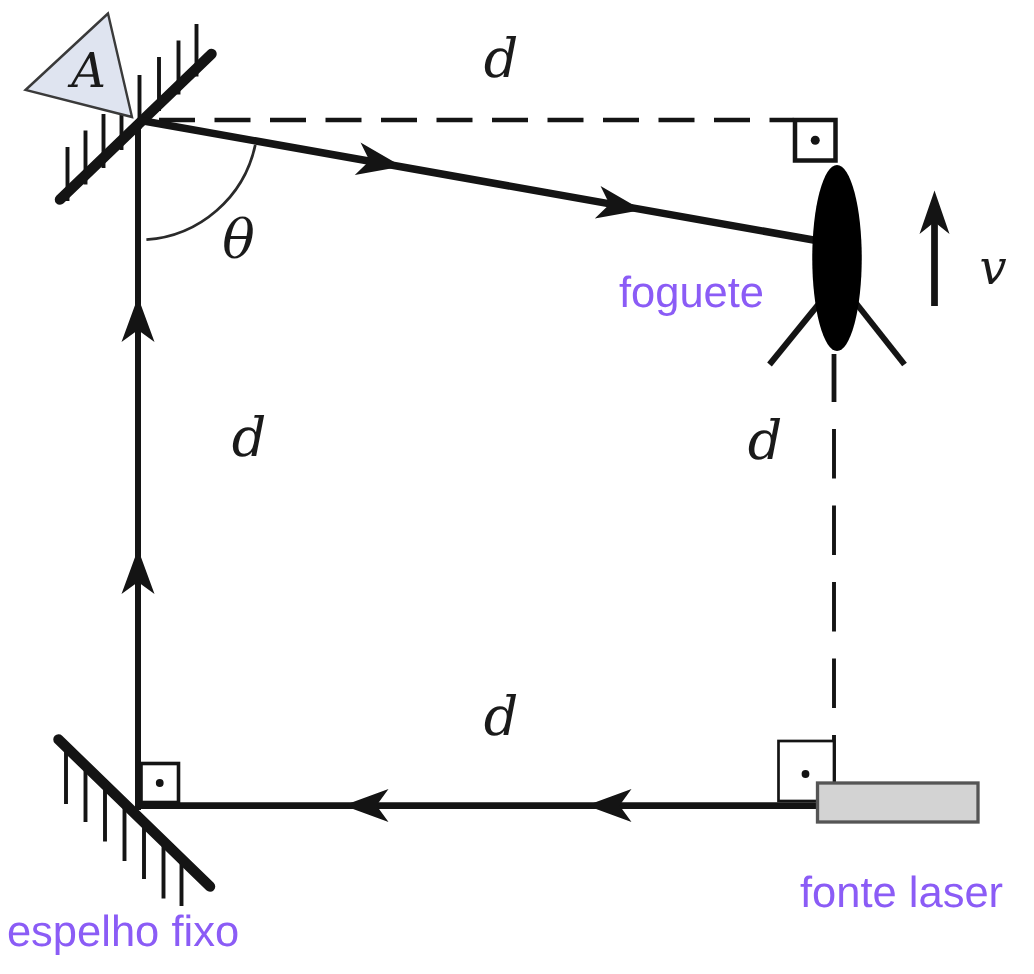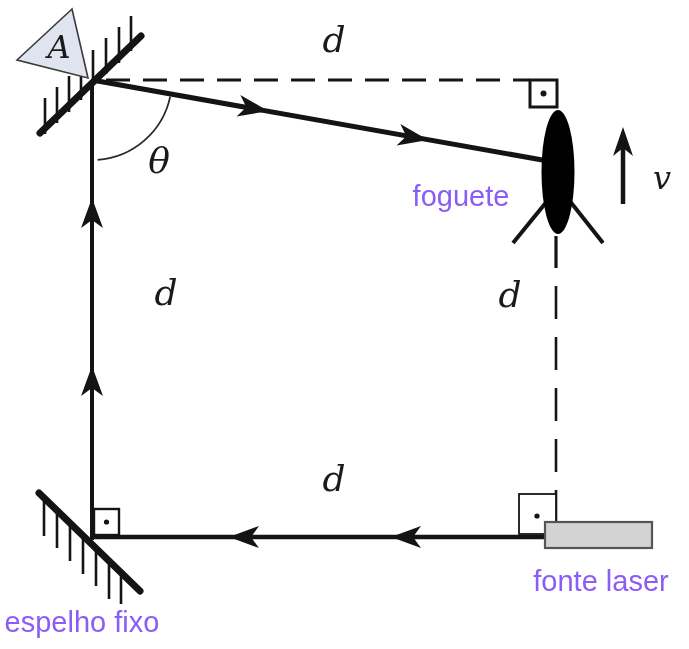--- a/index.html
+++ b/index.html
@@ -136,15 +136,15 @@
   <span class="lbl lbl-math" style="left:510px;top:295px;">d</span>
 
   <span class="lbl lbl-math" style="left:334px;top:479px;">d</span>
 
   <span class="lbl lbl-sans" style="left:461px;top:196px;">foguete</span>
 
   <span class="lbl lbl-math lbl-math-sm" style="left:662px;top:178px;">v</span>
 
   <span class="lbl lbl-sans" style="left:82px;top:622px;">espelho fixo</span>
 
-  <span class="lbl lbl-sans" style="left:601px;top:581px;">fonte laser</span>
+  <span class="lbl lbl-sans" style="left:601px;top:596px;">fonte laser</span>
 
 </div>
 
 </body></html>

